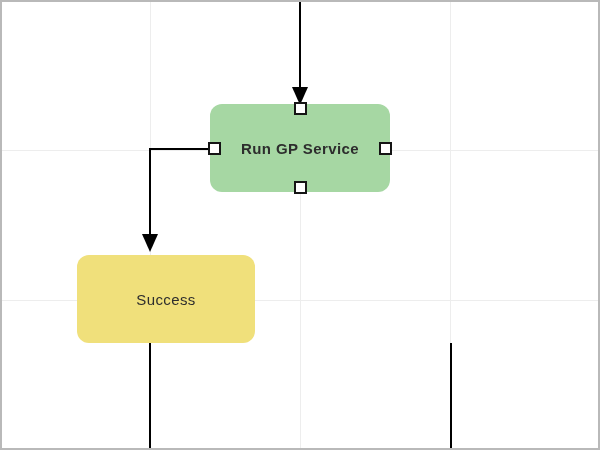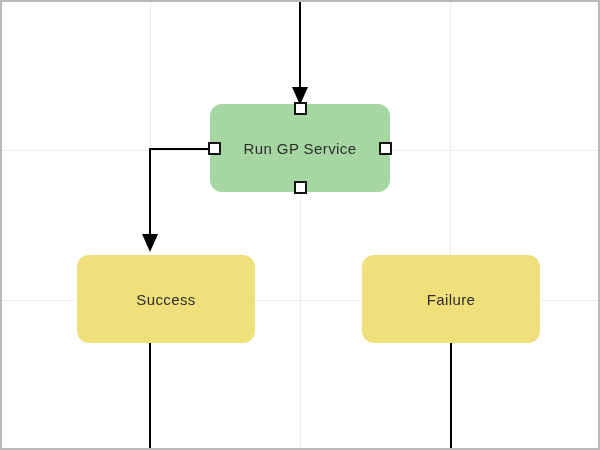--- a/index.html
+++ b/index.html
@@ -79,29 +79,26 @@
 
     <g>
       <path d="M148 341 V 446" stroke="#000000" stroke-width="2" fill="none"></path>
     </g>
 
     <g>
       <path d="M449 341 V 446" stroke="#000000" stroke-width="2" fill="none"></path>
     </g>
   </svg>
 
-  <div class="node" id="node-run" style="background-color: rgb(166, 215, 163);">
+  <div class="node" id="node-run" style="background-color: rgb(166, 215, 163); font-weight: bold;">
     <span class="label">Run GP Service</span>
     <span class="handle top"></span>
     <span class="handle left"></span>
     <span class="handle right"></span>
     <span class="handle bottom"></span>
   </div>
 
   <div class="node" id="node-success" style="background-color: rgb(240, 224, 123);">
     <span class="label">Success</span>
   </div>
 
-  <div class="node" id="node-failure" style="background-color: rgb(240, 224, 123);">
-    <span class="label">Failure</span>
-  </div>
 
 </div>
 
 </body></html>

